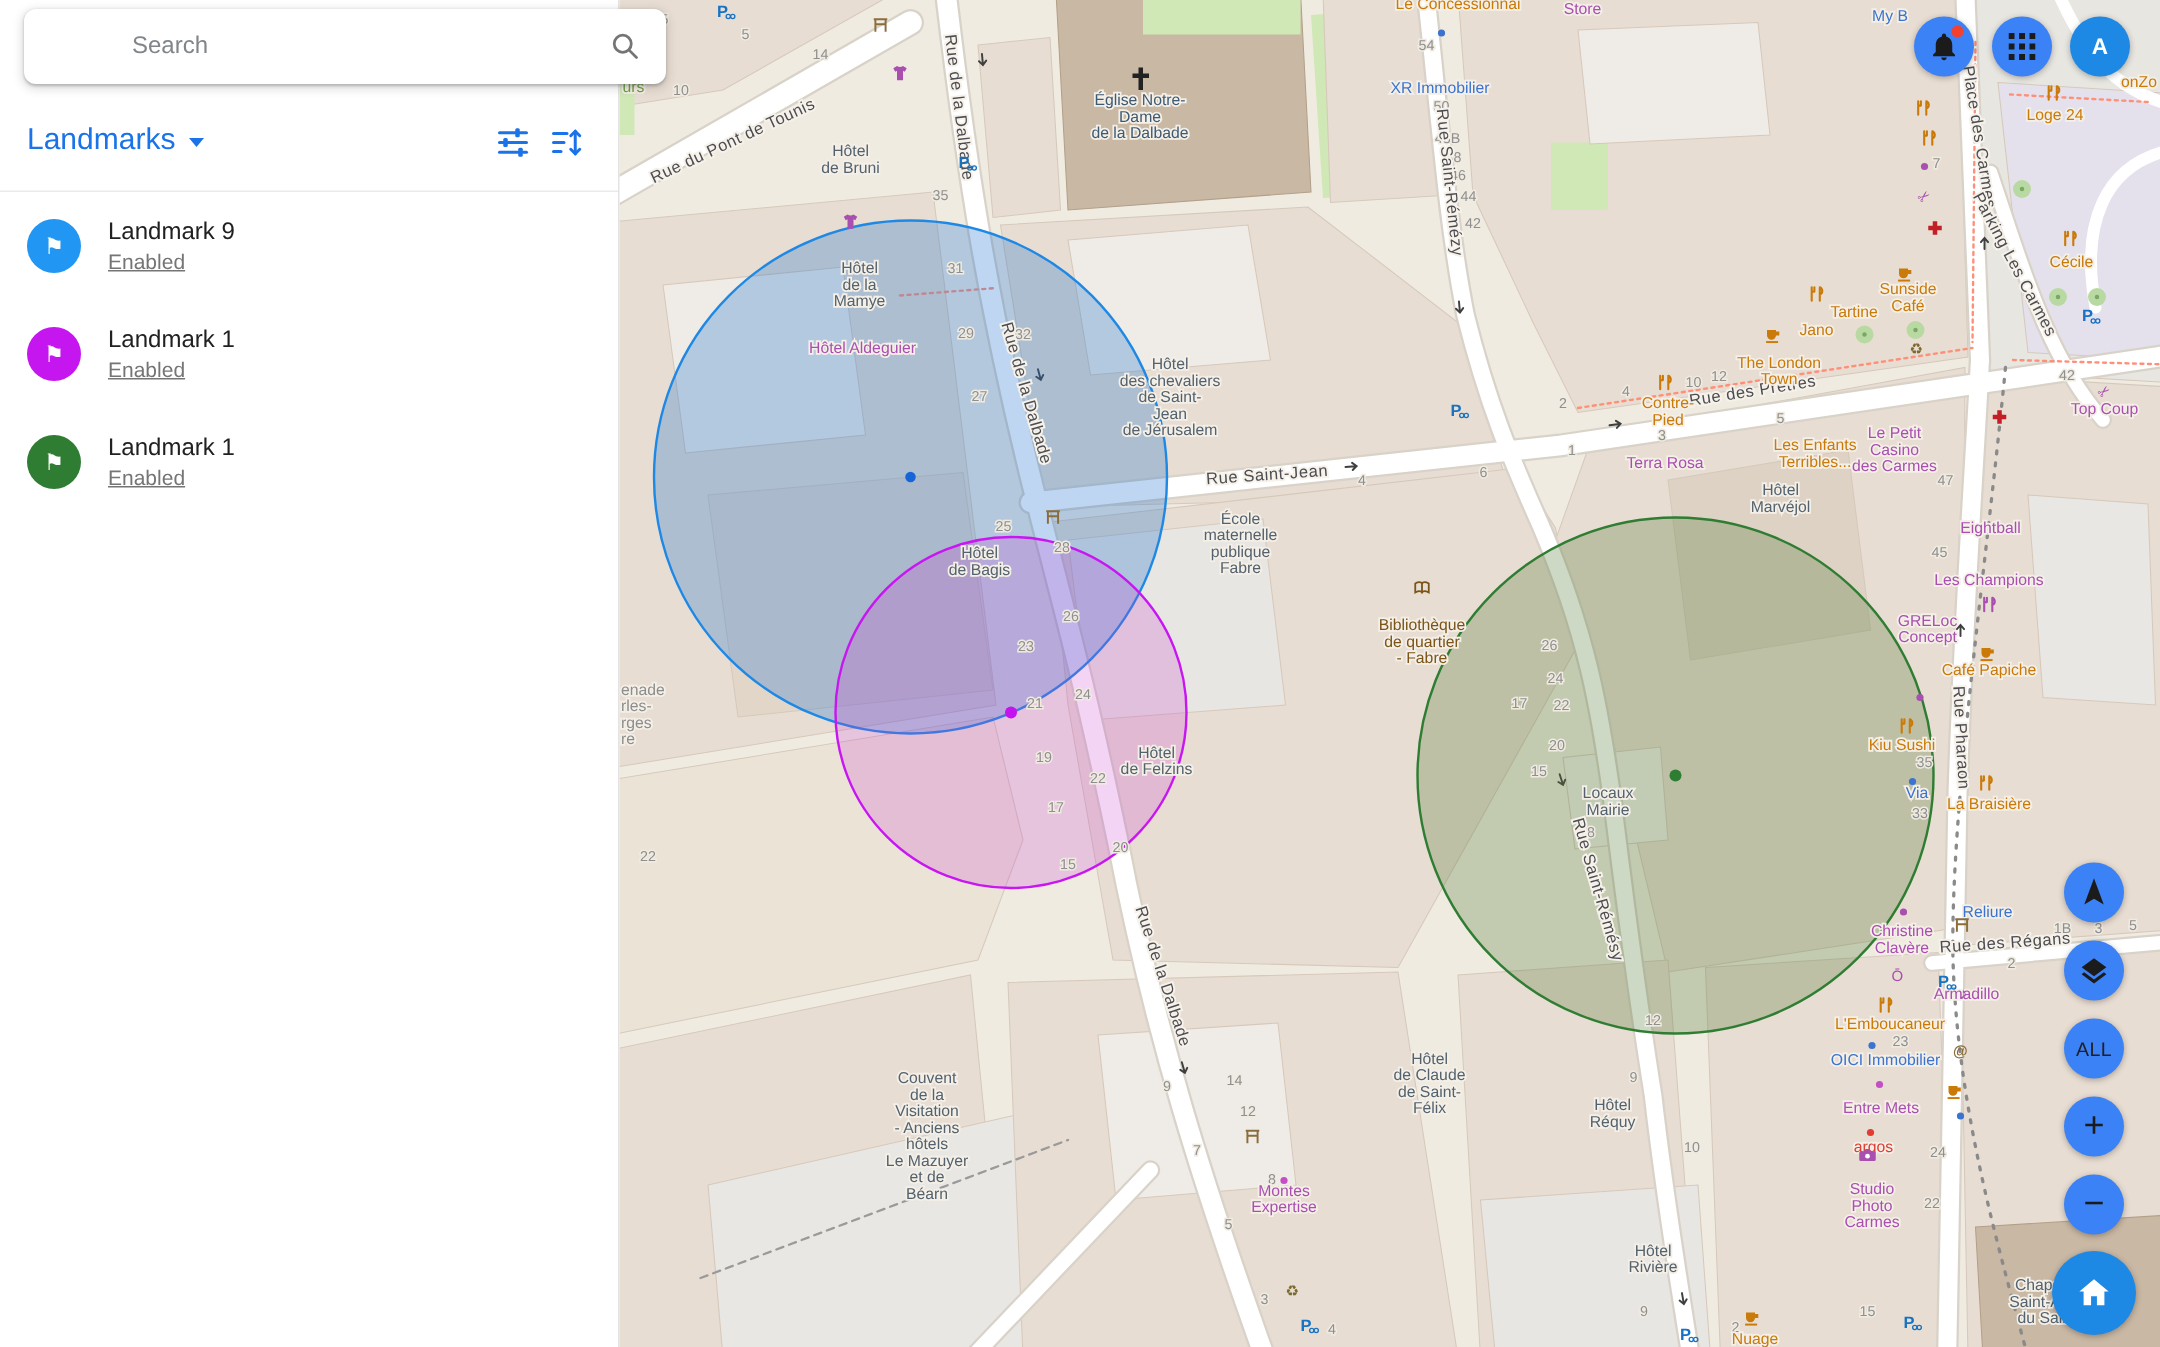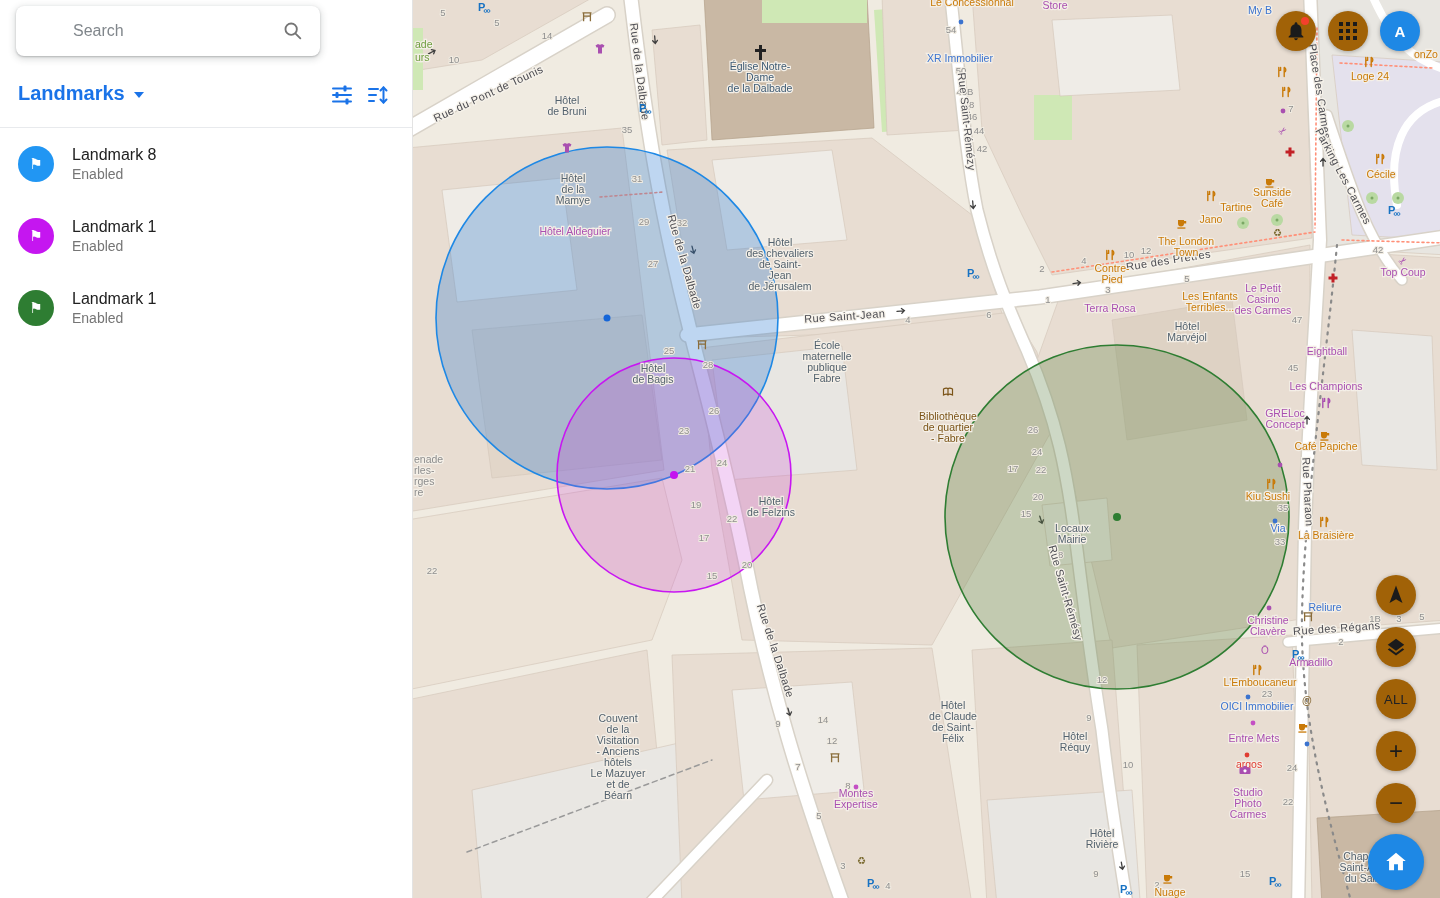--- a/index.html
+++ b/index.html
@@ -1,46 +1,46 @@
 <!DOCTYPE html>
 <html><head>
 <meta charset="utf-8">
 <style>
   html,body{margin:0;padding:0;width:1440px;height:898px;overflow:hidden;
     font-family:"Liberation Sans","DejaVu Sans",sans-serif;background:#f0ebe1;}
   
   .sidebar{position:absolute;left:0;top:0;width:412px;height:898px;background:#fff;
     border-right:1px solid #e3e3e3;z-index:20;}
-  .search-card{position:absolute;left:16px;top:6px;width:304px;height:50px;background:#fff;
+  .search-card{position:absolute;left:16px;top:6px;width:428px;height:50px;background:#fff;
     border-radius:8px;box-shadow:0 1px 2px rgba(60,64,67,.3),0 2px 6px 2px rgba(60,64,67,.15);
     display:flex;align-items:center;box-sizing:border-box;padding:0 14px;}
   .hamburger{width:20px;height:14px;display:flex;flex-direction:column;justify-content:space-between;
     cursor:pointer;margin-left:12px;}
   .hamburger div{height:2px;background:#5f6368;border-radius:1px;}
   .search-input{flex:1;border:none;outline:none;font-size:16px;color:#202124;margin-left:24px;
     font-family:inherit;background:transparent;}
   .search-input::placeholder{color:#80868b;}
   .icon-btn{background:none;border:none;padding:0;cursor:pointer;display:flex;align-items:center;justify-content:center;}
   .lm-header{position:absolute;left:18px;top:82px;display:flex;align-items:center;cursor:pointer;}
-  .lm-title{font-size:20px;font-weight:700;color:#1a73e8;}
+  .lm-title{font-size:20px;font-weight:400;color:#1a73e8;}
   .caret{width:0;height:0;border-left:5px solid transparent;border-right:5px solid transparent;
     border-top:6px solid #1a73e8;margin-left:9px;margin-top:3px;}
   .hdr-icons{position:absolute;right:22px;top:83px;display:flex;gap:12px;}
   .divider{position:absolute;left:0;top:127px;width:412px;height:1px;background:#e8eaed;}
   .lm-list{position:absolute;left:0;top:128px;width:412px;}
   .lm-row{height:72px;display:flex;align-items:center;cursor:pointer;}
   .lm-ic{width:36px;height:36px;border-radius:50%;margin-left:18px;display:flex;align-items:center;
     justify-content:center;color:#fff;font-size:15px;flex:0 0 36px;}
   .lm-txt{margin-left:18px;}
   .lm-name{font-size:16px;color:#212121;line-height:20px;}
-  .lm-sub{font-size:14px;color:#757575;line-height:18px;}
+  .lm-sub{font-size:14px;color:#757575;line-height:18px;text-decoration:underline;}
   
   .map{position:absolute;left:412px;top:0;width:1028px;height:898px;}
   
-  .fab{position:absolute;border-radius:50%;background:#a16207;border:none;cursor:pointer;
+  .fab{position:absolute;border-radius:50%;background:#3b82f6;border:none;cursor:pointer;
     box-shadow:0 1px 4px rgba(0,0,0,.3);display:flex;align-items:center;justify-content:center;z-index:30;}
   .fab40{width:40px;height:40px;}
   .avatar{background:#1e88e5;color:#fff;font-size:15px;font-weight:700;}
   .all-btn{font-size:13px;color:#202124;letter-spacing:.3px;font-family:inherit;}
   .zoomtxt{font-size:24px;color:#1b1b1b;font-weight:400;line-height:1;}
   .home-fab{width:56px;height:56px;background:#1e88e5;}
   .belldot{position:absolute;top:6px;right:7px;width:8px;height:8px;border-radius:50%;background:#f4402c;}
   svg text{font-family:"Liberation Sans","DejaVu Sans",sans-serif;}
   .lbl-street{font-size:11px;fill:#4c4c52;paint-order:stroke;stroke:#f6f2ea;stroke-width:2.6px;letter-spacing:.4px;}
   .lbl-num{font-size:9.5px;fill:#8f8f8f;paint-order:stroke;stroke:#f0ebe1;stroke-width:2px;}
@@ -527,21 +527,21 @@
           <polyline points="14.5,16.5 17.5,19.5 20.5,16.5"></polyline>
       </svg>
     </button>
   </div>
   <div class="divider"></div>
 
   <div class="lm-list">
     <div class="lm-row">
       <div class="lm-ic" style="background: rgb(33, 150, 243);">⚑</div>
       <div class="lm-txt">
-        <div class="lm-name">Landmark 8</div>
+        <div class="lm-name">Landmark 9</div>
         <div class="lm-sub">Enabled</div>
       </div>
     </div>
     <div class="lm-row">
       <div class="lm-ic" style="background: rgb(197, 22, 240);">⚑</div>
       <div class="lm-txt">
         <div class="lm-name">Landmark 1</div>
         <div class="lm-sub">Enabled</div>
       </div>
     </div>

